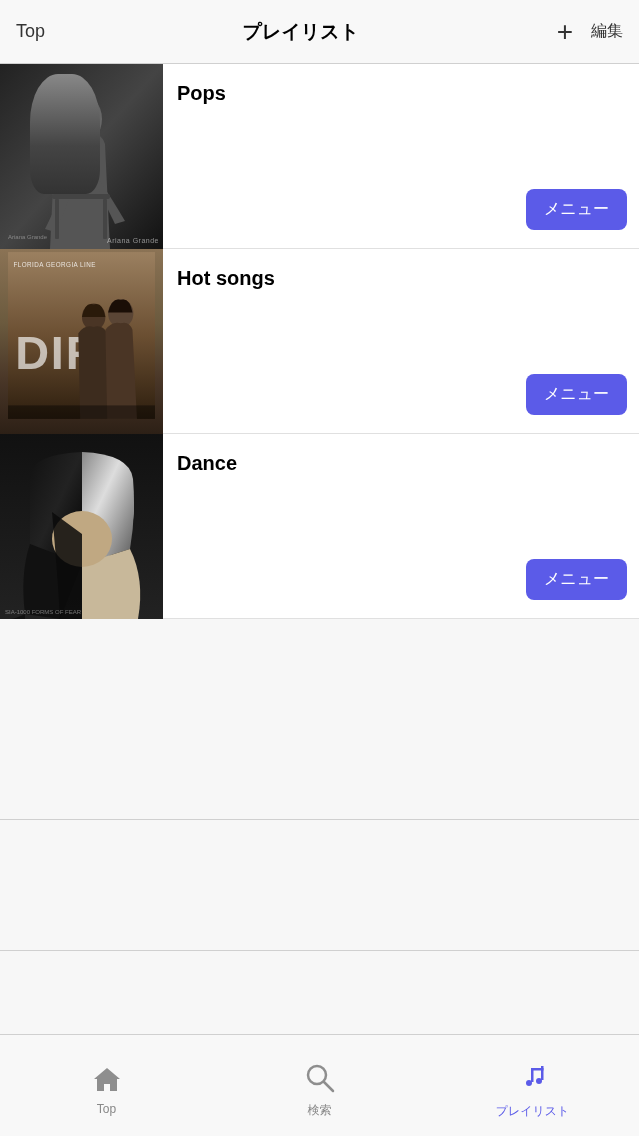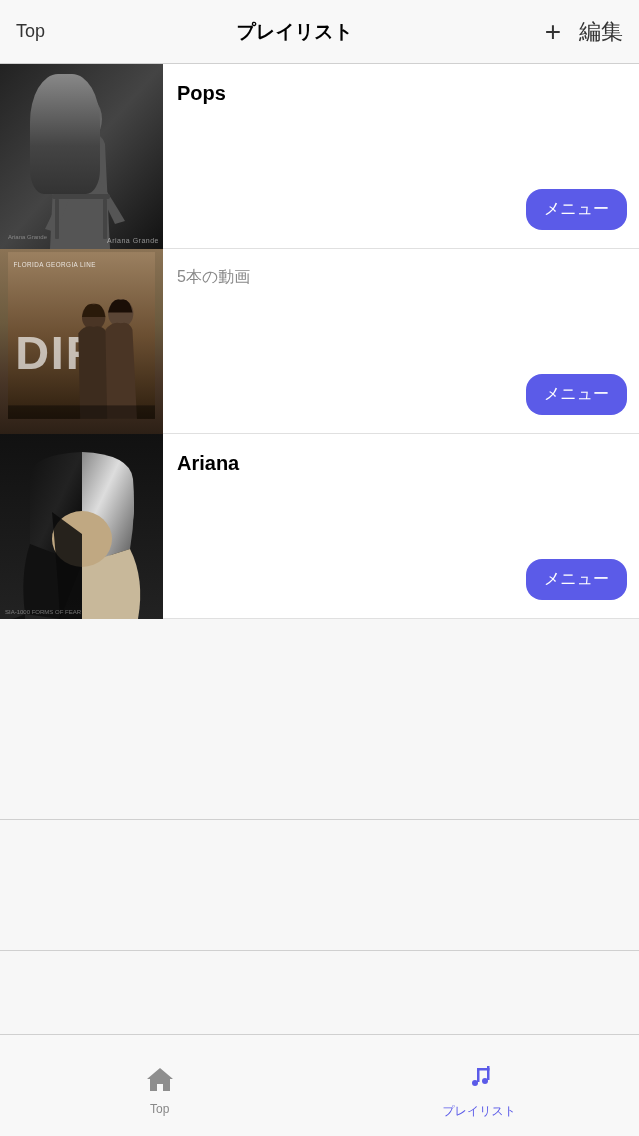--- a/index.html
+++ b/index.html
@@ -42,21 +42,21 @@
     }
     .nav-plus-btn {
       font-size: 28px;
       color: #333;
       background: none;
       border: none;
       cursor: pointer;
       line-height: 1;
     }
     .nav-edit-btn {
-      font-size: 22px;
+      font-size: 16px;
       color: #333;
       background: none;
       border: none;
       cursor: pointer;
     }
 
     
     .playlist-container {
       background: #0f766e;
       flex: 1;
@@ -138,21 +138,21 @@
       font-size: 16px;
       color: #888;
     }
     .menu-btn {
       position: absolute;
       right: 12px;
       bottom: 18px;
       background: #5b5be8;
       color: #fff;
       border: none;
-      border-radius: 16px;
+      border-radius: 8px;
       padding: 10px 18px;
       font-size: 16px;
       cursor: pointer;
       font-weight: 500;
     }
 
     
     .divider-line {
       height: 1px;
       background: #d0d0d0;
@@ -270,21 +270,21 @@
         <ellipse cx="125" cy="68" rx="14" ry="16" fill="#5a4535"></ellipse>
         <path d="M108 86 Q116 76 125 79 Q134 76 138 86 L143 185 L110 185 Z" fill="#4a3525"></path>
 
         <path d="M82 72 Q85 55 95 58 Q105 55 108 72" fill="#2a1a0a"></path>
         <path d="M111 67 Q115 50 125 53 Q135 50 138 67" fill="#1a0e06"></path>
 
         <rect x="0" y="170" width="163" height="15" fill="rgba(0,0,0,0.4)"></rect>
       </svg>
     </div>
     <div class="playlist-info">
-      <span class="playlist-count">5本の動画</span>
+      <span class="playlist-name">Hot songs</span>
       <button class="menu-btn">メニュー</button>
     </div>
   </div>
 
   <div class="playlist-item">
     <div class="playlist-thumb thumb-3">
 
       <svg width="163" height="185" viewBox="0 0 163 185" xmlns="http://www.w3.org/2000/svg">
         <defs>
           <linearGradient id="bg3" x1="0" y1="0" x2="0" y2="1">
@@ -318,21 +318,21 @@
         <path d="M25 180 Q15 185 10 185 L8 185 L25 185 Z" fill="#111"></path>
 
         <ellipse cx="82" cy="105" rx="30" ry="28" fill="#c0a882"></ellipse>
 
         <path d="M52 78 Q58 145 60 185 L82 185 L82 100 Z" fill="rgba(10,10,10,0.85)"></path>
 
         <text x="5" y="180" font-size="6" fill="rgba(255,255,255,0.4)" font-family="Arial">SIA-1000 FORMS OF FEAR</text>
       </svg>
     </div>
     <div class="playlist-info">
-      <span class="playlist-name">Ariana</span>
+      <span class="playlist-name">Dance</span>
       <button class="menu-btn">メニュー</button>
     </div>
   </div>
 
 </div>
 
 <div style="background:#f7f7f7; height: calc(1136px - 64px - 555px - 102px);">
   <div class="divider-line" style="margin-top: 200px;"></div>
   <div class="divider-line" style="margin-top: 130px;"></div>
 </div>
@@ -341,20 +341,29 @@
 
   <div class="tab-item">
     <span class="tab-icon inactive">
       <svg width="30" height="28" viewBox="0 0 30 28" fill="none" xmlns="http://www.w3.org/2000/svg">
         <path d="M15 3 L2 14 L5 14 L5 26 L12 26 L12 19 L18 19 L18 26 L25 26 L25 14 L28 14 Z" fill="#8e8e8e"></path>
       </svg>
     </span>
     <span class="tab-label">Top</span>
   </div>
 
+  <div class="tab-item">
+    <span class="tab-icon inactive">
+      <svg width="30" height="30" viewBox="0 0 30 30" fill="none" xmlns="http://www.w3.org/2000/svg">
+        <circle cx="12" cy="12" r="9" stroke="#8e8e8e" stroke-width="2.5" fill="none"></circle>
+        <line x1="19" y1="19" x2="28" y2="28" stroke="#8e8e8e" stroke-width="2.5" stroke-linecap="round"></line>
+      </svg>
+    </span>
+    <span class="tab-label">検索</span>
+  </div>
 
   <div class="tab-item">
     <span class="tab-icon active">
       <svg width="30" height="32" viewBox="0 0 30 32" fill="none" xmlns="http://www.w3.org/2000/svg">
 
         <rect x="8" y="18" width="6" height="6" rx="3" fill="#5b5be8"></rect>
         <rect x="18" y="16" width="6" height="6" rx="3" fill="#5b5be8"></rect>
         <rect x="13" y="6" width="2.5" height="14" fill="#5b5be8"></rect>
         <rect x="23" y="4" width="2.5" height="14" fill="#5b5be8"></rect>
         <rect x="13" y="6" width="12.5" height="2.5" fill="#5b5be8"></rect>

